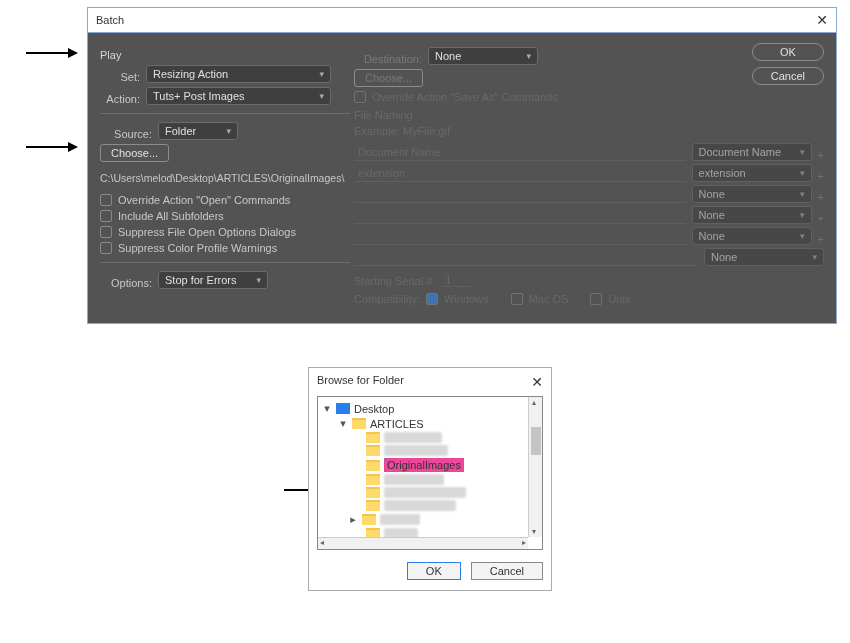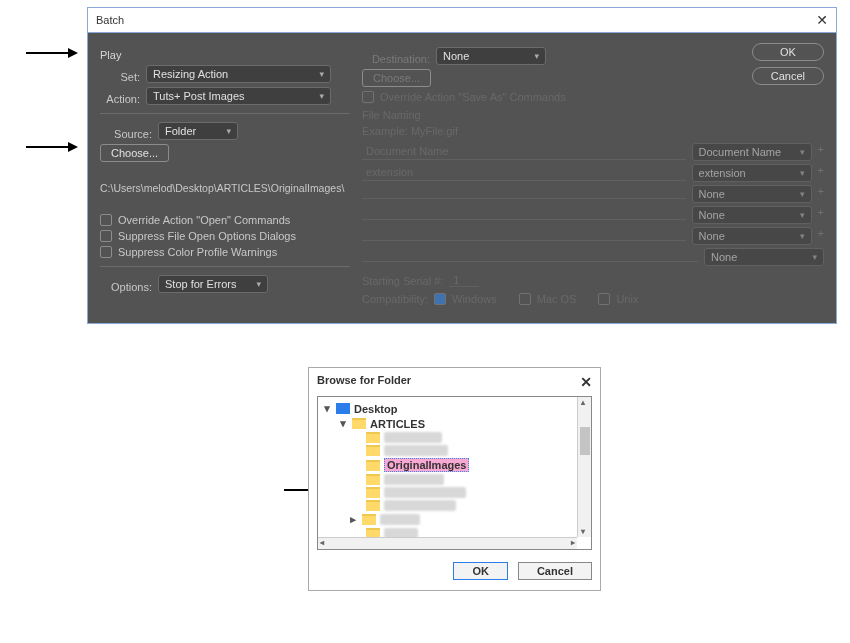--- a/index.html
+++ b/index.html
@@ -51,21 +51,21 @@
     border-bottom: 1px solid #8aa8d6;
   }
   .close-x {
     font-size: 14px;
     cursor: pointer;
     color: #333;
   }
   .batch-body {
     display: flex;
     padding: 10px 12px 14px 12px;
-    gap: 12px;
+    gap: 4px;
   }
   .left-col { width: 250px; }
   .right-col { flex: 1; position: relative; }
   .ok-cancel {
     position: absolute;
     right: 0; top: 0;
     display: flex;
     flex-direction: column;
     gap: 6px;
   }
@@ -121,21 +121,21 @@
     cursor: pointer;
     min-width: 80px;
   }
   .ps-select .chev {
     margin-left: 6px;
     font-size: 9px;
     color: #aaa;
   }
   .path {
     color: #c8c8c8;
-    margin: 20px 0;
+    margin: 10px 0;
     font-size: 10.5px;
     word-break: break-all;
   }
   .chk-row {
     display: flex;
     align-items: center;
     gap: 6px;
     margin: 4px 0;
     color: #c8c8c8;
   }
@@ -145,41 +145,40 @@
     border-radius: 2px;
     display: inline-block;
     background: #535353;
   }
   .ps-check.on { background: #2f8dff; }
   .dim { color: #7a7a7a; }
   .fn-grid .ps-select { min-width: 120px; }
   .fn-row {
     display: flex;
     gap: 6px;
-    align-items: flex-start;
+    align-items: flex-end;
     margin: 3px 0;
   }
   .fn-input {
     flex: 1;
     border-bottom: 1px solid #6b6b6b;
     padding: 2px 4px;
     min-height: 14px;
   }
   .plus { color: #888; }
   .disabled { opacity: 0.55; }
 
   
   .browse-dialog {
     position: absolute;
     left: 308px; top: 367px;
-    width: 293px;
+    width: 244px;
     background: #fff;
     border: 1px solid #aaa;
     color: #333;
-    font-weight: bold;
   }
   .browse-title {
     display: flex;
     justify-content: space-between;
     padding: 6px 8px;
     font-size: 11px;
   }
   .browse-close { font-size: 14px; cursor: pointer; }
   .browse-sub {
     padding: 4px 8px 8px 8px;
@@ -239,21 +238,21 @@
   }
   .blur-label {
     background:#d8d8d8;
     color:transparent;
     border-radius:2px;
     filter: blur(1.2px);
     display:inline-block;
     height:11px;
   }
   .selected {
-    background:#f9a8d4;
+    background:#ec4899;
     border:1px dotted #3b8ae6;
     padding:0 2px;
   }
   .browse-buttons {
     display:flex;
     justify-content:flex-end;
     gap:10px;
     padding:12px 8px 10px 8px;
   }
   .win-btn {
@@ -312,20 +311,24 @@
         </div>
       </div>
       <div class="row">
         <span class="ps-flat-btn">Choose...</span>
       </div>
       <div class="path">C:\Users\melod\Desktop\ARTICLES\OriginalImages\</div>
 
       <div class="chk-row">
         <span class="ps-check"></span>
         <span>Override Action "Open" Commands</span>
+      </div>
+      <div class="chk-row">
+        <span class="ps-check"></span>
+        <span>Include All Subfolders</span>
       </div>
       <div class="chk-row">
         <span class="ps-check"></span>
         <span>Suppress File Open Options Dialogs</span>
       </div>
       <div class="chk-row">
         <span class="ps-check"></span>
         <span>Suppress Color Profile Warnings</span>
       </div>
 

